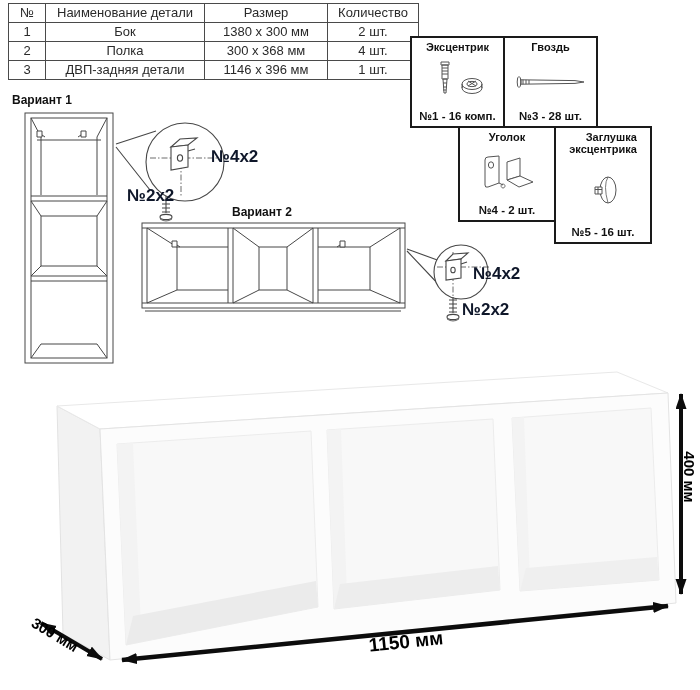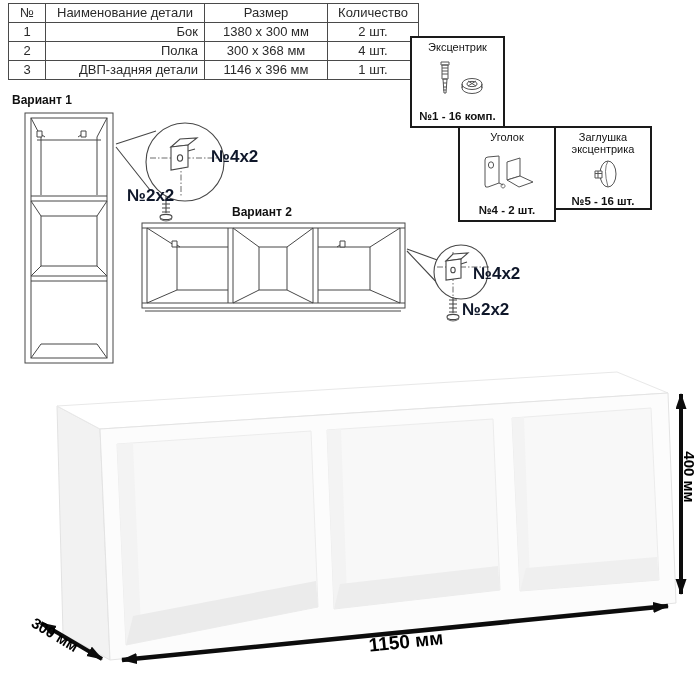--- a/index.html
+++ b/index.html
@@ -8,33 +8,33 @@
     font-family:"Liberation Sans","DejaVu Sans",sans-serif;color:#222;
   }
   .abs{position:absolute;}
   
   .parts-table{position:absolute;left:8px;top:3px;border-collapse:collapse;}
   .parts-table td,.parts-table th{
     border:1px solid #4a4a4a;font-size:13px;font-weight:normal;color:#2a2a2a;
     height:18px;padding:0 6px;white-space:nowrap;line-height:18px;
   }
   .col-num{width:24px;text-align:center;}
-  .col-name{width:146px;text-align:right;}
+  .col-name{width:146px;text-align:center;}
   .col-size{width:110px;text-align:center;}
   .col-qty{width:78px;text-align:center;}
   .parts-table th{text-align:center;}
   
   .hw-row{position:absolute;display:flex;}
   .hw-cell{
     box-sizing:border-box;border:2px solid #1a1a1a;margin-left:-2px;background:#fff;
     display:flex;flex-direction:column;align-items:center;justify-content:space-between;
     padding:3px 2px 4px 2px;
   }
   .hw-cell:first-child{margin-left:0;}
-  .hw-title{font-size:11px;font-weight:normal;line-height:12px;text-align:center;color:#111;}
+  .hw-title{font-size:11px;font-weight:bold;line-height:12px;text-align:right;color:#111;}
   .hw-label{font-size:11.5px;font-weight:bold;text-align:left;color:#111;}
   .hw-icon{flex:1;display:flex;align-items:center;justify-content:center;}
   
   .variant-title{position:absolute;font-size:12px;font-weight:bold;color:#111;white-space:nowrap;}
   .callout-label{position:absolute;font-size:17px;font-weight:bold;color:#0f172a;white-space:nowrap;}
   .dim-label{position:absolute;font-weight:bold;color:#000;white-space:nowrap;text-align:center;}
   #dim-width{left:348px;top:631px;width:116px;font-size:19px;transform:rotate(-6deg);}
   #dim-depth{left:18px;top:626px;width:74px;font-size:15px;transform:rotate(31deg);}
   #dim-height{left:651px;top:468px;width:76px;height:18px;font-size:15px;transform:rotate(90deg);}
   svg{display:block;}
@@ -194,41 +194,55 @@
           <path d="M14,2 h8 v3 h-8 z M15,5 h6 v14 h-6 z M15,8 h6 M15,11 h6 M15,14 h6"></path>
           <path d="M16,19 l1,14 h2 l1,-14 z M16,23 h4 M16,27 h4 M16,30 h3"></path>
           <ellipse cx="45" cy="28" rx="10" ry="5.5"></ellipse>
           <ellipse cx="45" cy="24" rx="10" ry="5.5" fill="#fff"></ellipse>
           <ellipse cx="45" cy="24" rx="5" ry="2.6"></ellipse>
           <path d="M35,24 v4 M55,24 v4 M41,21 l8,5 M49,21 l-8,5"></path>
         </svg>
       </div>
       <div class="hw-label">№1 - 16 комп.</div>
     </div>
+    <div class="hw-cell" style="width:95px;height:92px;">
+      <div class="hw-title">
+        <span style="display:block">Гвоздь</span>
+        <span style="display:block"></span>
+      </div>
+      <div class="hw-icon">
+        <svg width="76" height="16" viewBox="0 0 76 16" fill="none" stroke="#555" stroke-width="1">
+          <ellipse cx="6" cy="8" rx="1.8" ry="5.5"></ellipse>
+          <path d="M8,5.8 L62,6.6 L71,8 L62,9.4 L8,10.2 Z"></path>
+          <path d="M10,5.8 v4.4 M13,5.9 v4.2 M16,6 v4"></path>
+        </svg>
+      </div>
+      <div class="hw-label">№3 - 28 шт.</div>
+    </div>
   </div>
 
   <div class="hw-row" style="left:458px;top:126px;">
     <div class="hw-cell" style="width:98px;height:96px;">
       <div class="hw-title">
         <span style="display:block">Уголок</span>
         <span style="display:block"></span>
       </div>
       <div class="hw-icon">
         <svg width="60" height="42" viewBox="0 0 60 42" fill="none" stroke="#555" stroke-width="1">
           <path d="M8,7 q0,-3 3,-3 L22,3 L22,30 L11,34 q-3,1 -3,-2 Z" fill="#fff"></path>
           <ellipse cx="14" cy="12" rx="2.6" ry="3.2"></ellipse>
           <path d="M22,30 l4,2"></path>
           <path d="M30,9 L43,5 L43,23 L30,27 Z" fill="#fff"></path>
           <path d="M30,27 L43,23 L56,29 L42,34 Z" fill="#fff"></path>
           <path d="M26,31 a2,2 0 1 0 0.1,0" stroke-width="0.8"></path>
         </svg>
       </div>
       <div class="hw-label">№4 - 2 шт.</div>
     </div>
-    <div class="hw-cell" style="width:98px;height:84px;">
+    <div class="hw-cell" style="width:98px;height:118px;">
       <div class="hw-title">
         <span style="display:block">Заглушка</span>
         <span style="display:block">эксцентрика</span>
       </div>
       <div class="hw-icon">
         <svg width="42" height="40" viewBox="0 0 42 40" fill="none" stroke="#555" stroke-width="1">
           <ellipse cx="26" cy="19" rx="8" ry="13" fill="#fff"></ellipse>
           <path d="M26,6 q-5,8 0,26" stroke-width="0.8"></path>
           <path d="M13,16 h7 v7 h-7 z" fill="#fff"></path>
           <path d="M13,18.5 h7 M16,16 v7"></path>

